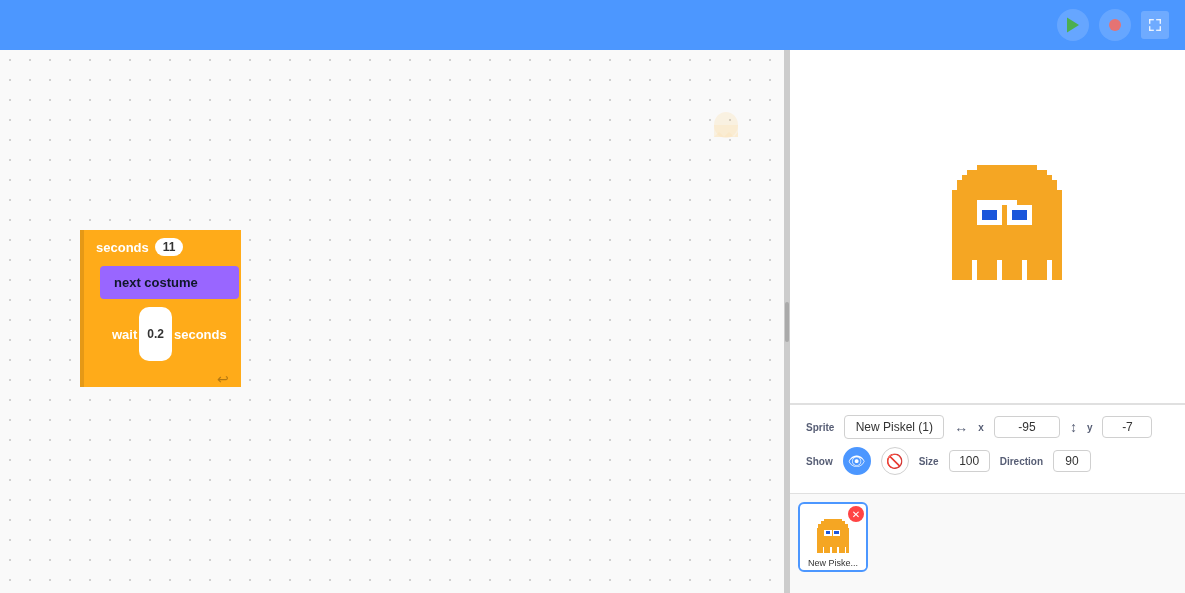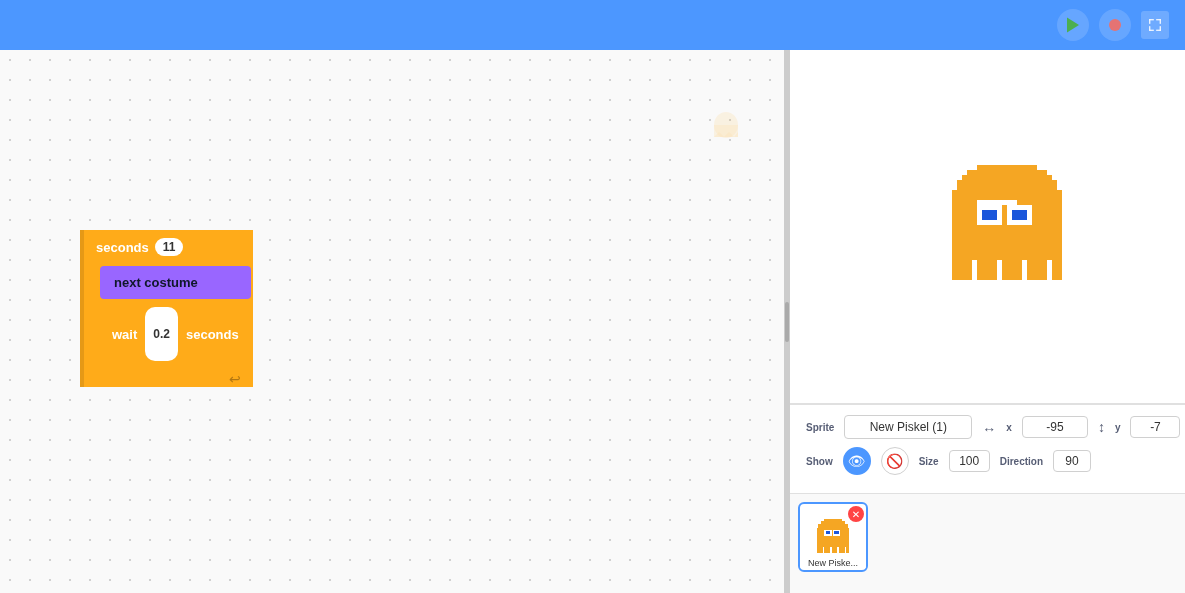--- a/index.html
+++ b/index.html
@@ -225,21 +225,21 @@
       border: 1px solid #d0d0d0;
       border-radius: 4px;
       padding: 3px 8px;
       font-size: 12px;
       text-align: center;
       color: #333;
       background: white;
     }
 
     .sprite-name-input {
-      width: 128px;
+      width: 100px;
       border: 1px solid #d0d0d0;
       border-radius: 4px;
       padding: 4px 8px;
       font-size: 12px;
     }
 
     .show-btn {
       width: 28px;
       height: 28px;
       border-radius: 50%;
@@ -351,21 +351,21 @@
     }
 
     .end-curve {
       font-size: 14px;
       color: rgba(0,0,0,0.3);
     }
 
     .wait-row {
       display: flex;
       align-items: center;
-      gap: 8px;
+      gap: 2px;
       padding: 8px 12px;
       background: #ffab19;
       font-size: 13px;
       font-weight: 600;
       color: white;
     }
   </style>
 </head>
 <body>
 

